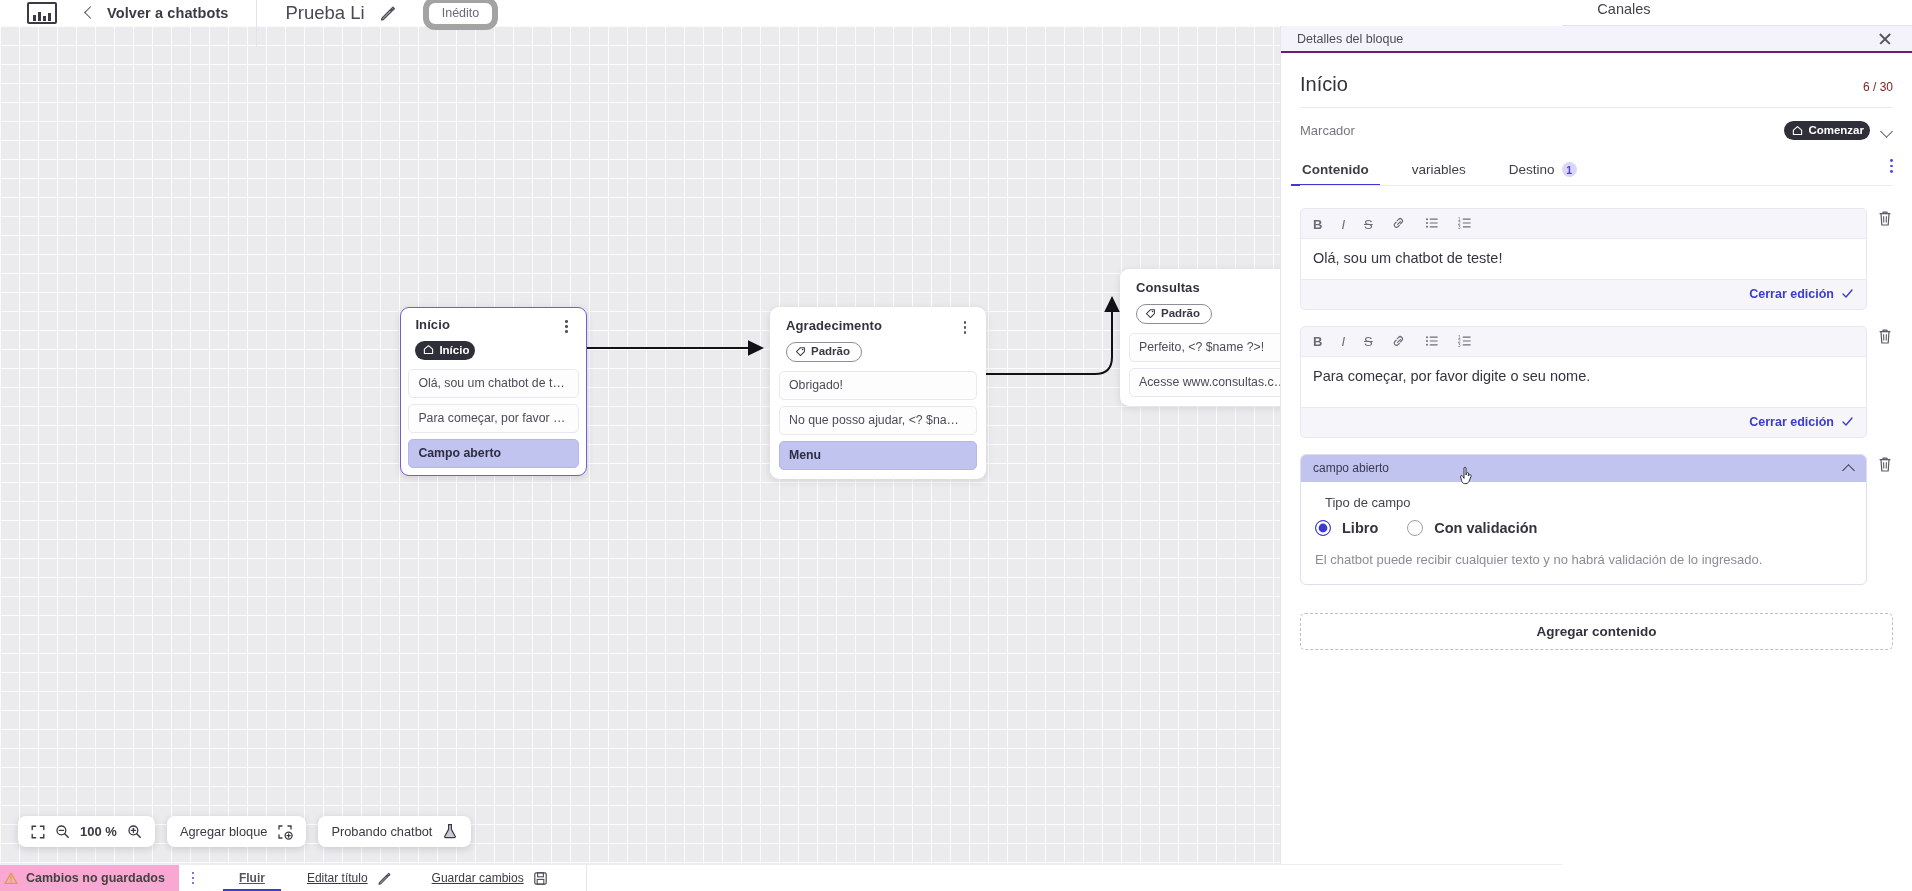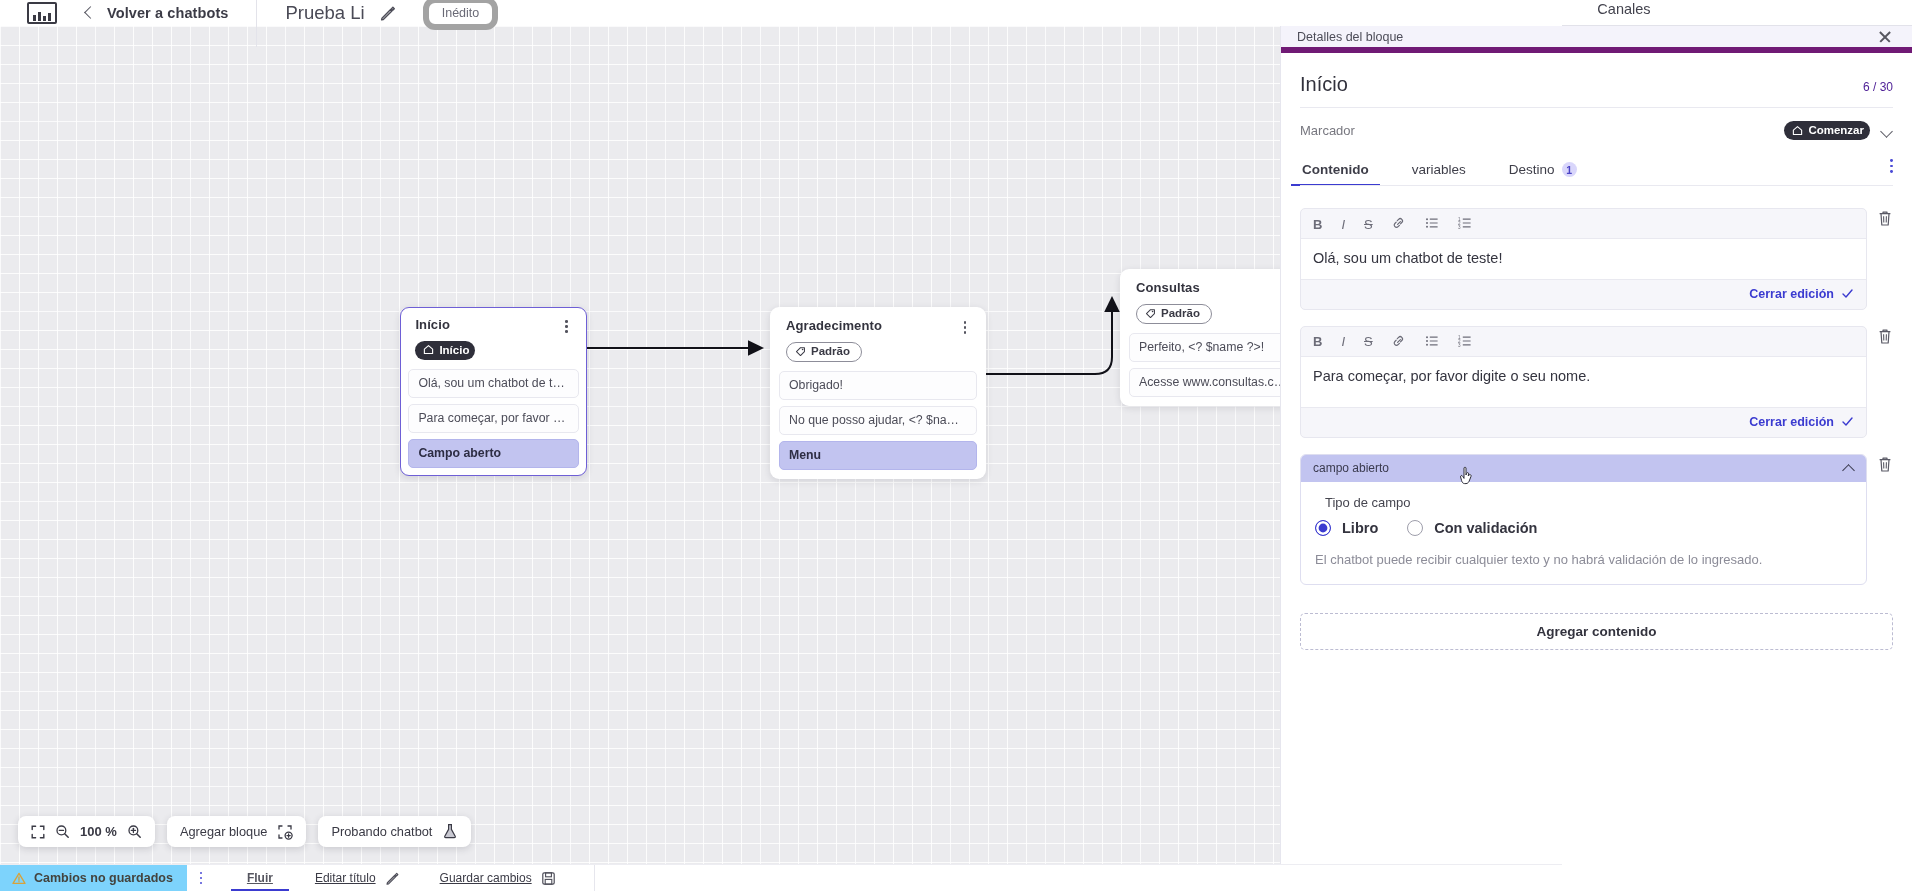--- a/index.html
+++ b/index.html
@@ -138,22 +138,22 @@
   .fb .zoomval { font-weight:700; font-size:13px; }
   .ic { display:inline-flex; align-items:center; justify-content:center; }
 
   
   .statusbar {
     position:absolute; left:0; bottom:0; width:1562px; height:27px;
     background:#ffffff; display:flex; align-items:center; border-top:1px solid #ededf2;
     z-index: 28;
   }
   .unsaved {
-    background:#7dd3fc; height:27px; display:flex; align-items:center; gap:8px;
-    padding: 0 14px 0 12px; font-size:12.5px; font-weight:700; color:#43433e;
+    background:#f9a8d4; height:27px; display:flex; align-items:center; gap:8px;
+    padding: 0 14px 0 4px; font-size:12.5px; font-weight:700; color:#43433e;
     white-space:nowrap;
   }
   .sb-kebab { width: 28px; display:flex; flex-direction:column; align-items:center; gap:2.4px; }
   .sb-kebab i { width:2.6px; height:2.6px; border-radius:50%; background:#4b4bd6; display:block; }
   .sb-item {
     font-size:12px; color:#3a3a45; padding: 0 0 0 0; display:flex; align-items:center; gap:9px;
     white-space:nowrap; position:relative; height:27px;text-decoration:underline;
   }
   .sb-flow { margin-left: 16px; font-weight:700; color:#55555f; padding: 0 16px; height:27px; display:flex; align-items:center;}
   .sb-flow::after {
@@ -164,38 +164,38 @@
   .sb-sep { width:1px; height:27px; background:#e6e6ed; margin-left: 38px; }
 
   
   .panel {
     position:absolute; right:0; top:26px; width:632px; height:865px;
     background:#ffffff; border-left:1px solid #e6e6ee; z-index: 20;
   }
   .panel-head {
     height: 27px; background:#f4f3fb; display:flex; align-items:center;
     justify-content:space-between; padding: 0 19px 0 16px;
-    border-bottom:6px solid #701a75;
+    border-bottom:2px solid #701a75;
   }
   .panel-head span { font-size:12.5px; color:#4c4c58; }
   .xbtn { width:16px; height:16px; position:relative; }
   .xbtn::before, .xbtn::after {
     content:""; position:absolute; left:1px; top:7.5px; width:14px; height:1.5px;
     background:#56565f;
   }
   .xbtn::before { transform: rotate(45deg); }
   .xbtn::after  { transform: rotate(-45deg); }
 
   .panel-body { padding: 0 19px; }
   .blk-title-row {
     display:flex; align-items:baseline; justify-content:space-between;
     padding: 20px 0 11px;
   }
   .blk-title { font-size: 20px; color:#31313c; }
-  .blk-count { font-size: 12px; color:#4c1d95; }
+  .blk-count { font-size: 12px; color:#7f1d1d; }
   .hr { height:1px; background:#e9e9f0; }
 
   .marker-row {
     display:flex; align-items:center; justify-content:space-between;
     padding: 13px 0 6px;
   }
   .marker-label { font-size:13px; color:#77777f; }
   .marker-right { display:flex; align-items:center; gap:10px; }
   .chev-dn { width:13px; height:13px; position:relative; }
   .chev-dn::before {

